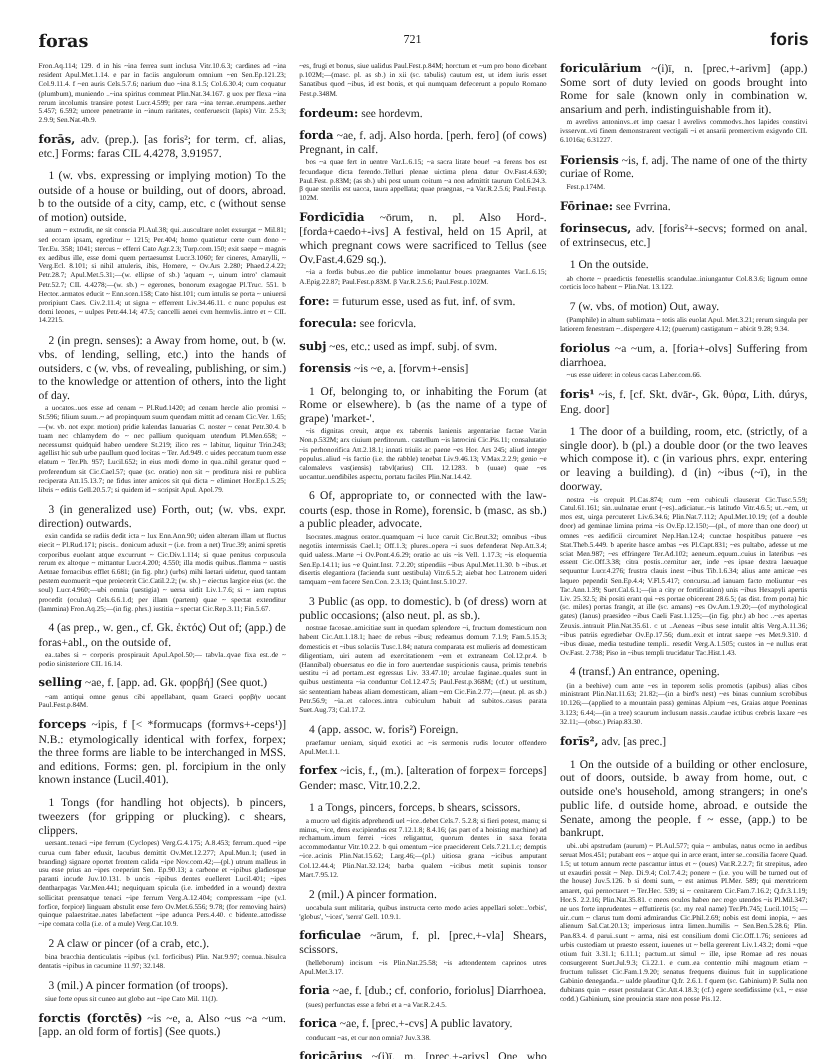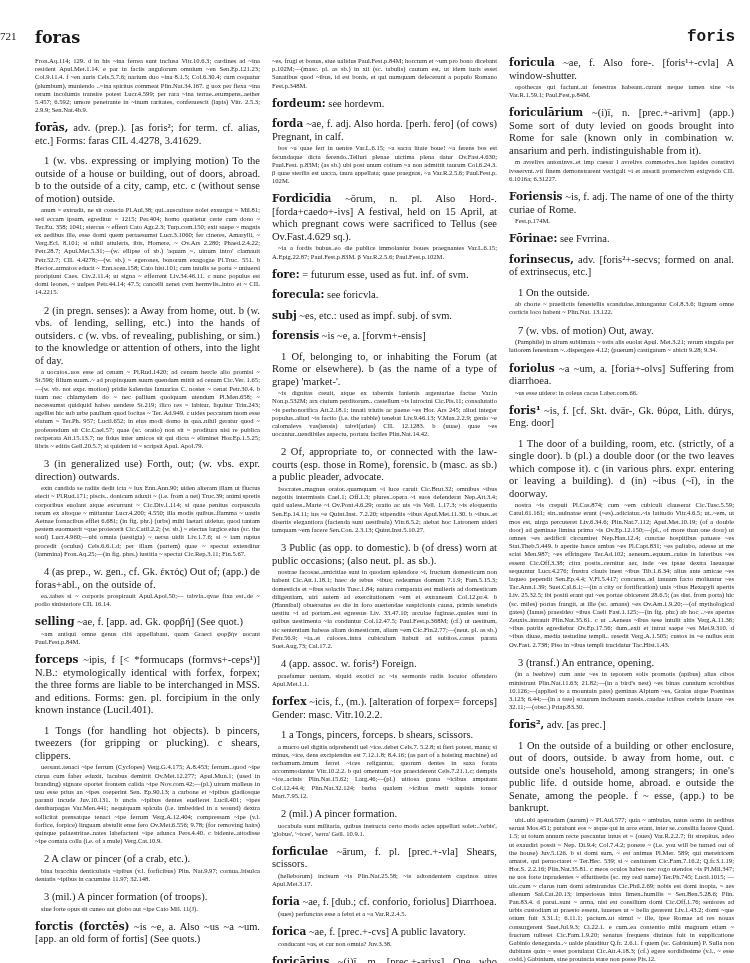--- a/index.html
+++ b/index.html
@@ -1,20 +1,20 @@
 <!DOCTYPE html>
 <html><head>
 <meta charset="utf-8">
 <style>
   html, body { margin: 0; padding: 0; background: #fff; }
   body { width: 750px; height: 963px; overflow: hidden; position: relative; font-family: "Liberation Serif", "DejaVu Serif", serif; color: #1a1a1a; }
   .header { position: absolute; top: 28px; left: 0; width: 750px; height: 20px; }
   .guide-left { position: absolute; left: 35px; top: 0; font-weight: bold; font-size: 16px; font-family: "DejaVu Serif", serif; }
-  .page-num { position: absolute; left: 0; width: 750px; text-align: left; top: 2px; font-size: 11px; }
-  .guide-right { position: absolute; right: 15px; top: 0; font-weight: bold; font-size: 16px; font-family: Liberation Mono, monospace; }
+  .page-num { position: absolute; left: 0; width: 750px; text-align: center; top: 2px; font-size: 11px; }
+  .guide-right { position: absolute; right: 15px; top: 0; font-weight: bold; font-size: 16px; font-family: Liberation Sans, sans-serif; }
   .columns { position: absolute; top: 56px; left: 35px; width: 700px; display: flex; gap: 12px; }
   .col { width: 225px; }
   .entry { margin-bottom: 7px; }
   .hw-line { font-size: 10.5px; line-height: 12.5px; text-align: justify; }
   .hw { font-weight: bold; font-family: "DejaVu Serif", serif; font-size: 10.5px; }
   .def { font-size: 10.5px; line-height: 12.5px; text-align: justify; text-indent: 9px; margin-top: 8px; }
   .cit { font-size: 6.6px; line-height: 8.2px; text-align: justify; text-indent: 6px; margin-top: 1px; color: #222; }
   .cont { text-indent: 0; }
 </style>
 </head>
@@ -25,21 +25,21 @@
   <div class="page-num">721</div>
   <div class="guide-right">foris</div>
 </div>
 
 <div class="columns">
   <div class="col">
       <div class="entry">
         <div class="cit cont">Fron.Aq.114; 129.   d in his ~ina ferrea sunt inclusa Vitr.10.6.3; cardines ad ~ina resident Apul.Met.1.14. e par in faciis angulorum omnium ~en Sen.Ep.121.23; Col.9.11.4.   f ~en auris Cels.5.7.6; narium duo ~ina 8.1.5; Col.6.30.4; cum coquatur (plumbum), muniendo ..~ina spiritus commeat Plin.Nat.34.167.   g uox per flexa ~ina rerum incolumis transire potest Lucr.4.599; per rara ~ina terrae..erumpens..aether 5.457; 6.592; umore penetrante in ~inum raritates, conferuescit (lapis) Vitr. 2.5.3; 2.9.9; Sen.Nat.4b.9.</div>
       </div>
       <div class="entry">
-        <div class="hw-line"><span class="hw">forās,</span><span> adv. (prep.). [as foris²; for term. cf. alias, etc.] Forms: faras CIL 4.4278, 3.41629.</span></div>
+        <div class="hw-line"><span class="hw">forās,</span><span> adv. (prep.). [as foris²; for term. cf. alias, etc.] Forms: faras CIL 4.4278, 3.91957.</span></div>
         <div class="def">1 (w. vbs. expressing or implying motion) To the outside of a house or building, out of doors, abroad. b to the outside of a city, camp, etc. c (without sense of motion) outside.</div>
         <div class="cit">anum ~ extrudit, ne sit conscia Pl.Aul.38; qui..auscultare nolet exsurgat ~ Mil.81; sed eccam ipsam, egreditur ~ 1215; Per.404; homo quatietur certe cum dono ~ Ter.Eu. 358; 1041; stercus ~ efferri Cato Agr.2.3; Turp.com.150; exit saepe ~ magnis ex aedibus ille, esse domi quem pertaesumst Lucr.3.1060; fer cineres, Amarylli, ~ Verg.Ecl. 8.101; si nihil attuleris, ibis, Homere, ~ Ov.Ars 2.280; Phaed.2.4.22; Petr.28.7; Apul.Met.5.31;—(w. ellipse of sb.) 'aquam ~, uinum intro' clamauit Petr.52.7; CIL 4.4278;—(w. sb.) ~ egerones, bonorum exagogae Pl.Truc. 551.   b Hector..armatos educit ~ Enn.scen.158; Cato hist.101; cum intulis se porta ~ uniuersi proripiunt Caes. Civ.2.11.4; ut signa ~ efferrent Liv.34.46.11.   c nunc populus est domi leones, ~ uulpes Petr.44.14; 47.5; cancelli aenei cvm hermvlis..intro et ~ CIL 14.2215.</div>
         <div class="def">2 (in pregn. senses): a Away from home, out. b (w. vbs. of lending, selling, etc.) into the hands of outsiders. c (w. vbs. of revealing, publishing, or sim.) to the knowledge or attention of others, into the light of day.</div>
         <div class="cit">a uocatos..uos esse ad cenam ~ Pl.Rud.1420; ad cenam hercle alio promisi ~ St.596; filium suum..~ ad propinquum suum quendam mittit ad cenam Cic.Ver. 1.65;—(w. vb. not expr. motion) pridie kalendas Ianuarias C. noster ~ cenat Petr.30.4.   b tuam nec chlamydem do ~ nec pallium quoiquam utendum Pl.Men.658; ~ necessumst quidquid habeo uendere St.219; ilico res ~ labitur, liquitur Trin.243; agellist hic sub urbe paullum quod locitas ~ Ter. Ad.949.   c uides peccatum tuom esse elatum ~ Ter.Ph. 957; Lucil.652; in eius modi domo in qua..nihil geratur quod ~ proferendum sit Cic.Cael.57; quae (sc. oratio) non sit ~ proditura nisi re publica reciperata Att.15.13.7; ne fidus inter amicos sit qui dicta ~ eliminet Hor.Ep.1.5.25; libris ~ editis Gell.20.5.7; si quidem id ~ scripsit Apul. Apol.79.</div>
         <div class="def">3 (in generalized use) Forth, out; (w. vbs. expr. direction) outwards.</div>
         <div class="cit">exin candida se radiis dedit icta ~ lux Enn.Ann.90; uiden alteram illam ut fluctus eiecit ~ Pl.Rud.171; piscis.. donicum aduxit ~ (i.e. from a net) Truc.39; animi spretis corporibus euolant atque excurrunt ~ Cic.Div.1.114; si quae penitus corpuscula rerum ex altoque ~ mittantur Lucr.4.200; 4.550; illa modis quibus..flamma ~ uastis Aetnae fornacibus efflet 6.681; (in fig. phr.) (urbs) mihi laetari uidetur, quod tantam pestem euomuerit ~que proiecerit Cic.Catil.2.2; (w. sb.) ~ eiectus largice eius (sc. the soul) Lucr.4.960;—ubi omnia (uestigia) ~ uersa uidit Liv.1.7.6; si ~ iam ruptus procedit (oculus) Cels.6.6.1.d; per illam (partem) quae ~ spectat extenditur (lammina) Fron.Aq.25;—(in fig. phrs.) iustitia ~ spectat Cic.Rep.3.11; Fin.5.67.</div>
         <div class="def">4 (as prep., w. gen., cf. Gk. ἐκτός) Out of; (app.) de foras+abl., on the outside of.</div>
         <div class="cit">ea..tabes si ~ corporis prospirauit Apul.Apol.50;— tabvla..qvae fixa est..de ~ podio sinisteriore CIL 16.14.</div>
       </div>
       <div class="entry">
@@ -80,21 +80,21 @@
       <div class="entry">
         <div class="hw-line"><span class="hw">forecula:</span><span> see foricvla.</span></div>
       </div>
       <div class="entry">
         <div class="hw-line"><span class="hw">subj</span><span> ~es, etc.: used as impf. subj. of svm.</span></div>
       </div>
       <div class="entry">
         <div class="hw-line"><span class="hw">forensis</span><span> ~is ~e, a. [forvm+-ensis]</span></div>
         <div class="def">1 Of, belonging to, or inhabiting the Forum (at Rome or elsewhere). b (as the name of a type of grape) 'market-'.</div>
         <div class="cit">~is dignitas creuit, atque ex tabernis lanienis argentariae factae Var.in Non.p.532M; arx ciuium perditorum.. castellum ~is latrocini Cic.Pis.11; consalutatio ~is perhonorifica Att.2.18.1; innati triuiis ac paene ~es Hor. Ars 245; aliud integer populus..aliud ~is factio (i.e. the rabble) tenebat Liv.9.46.13; V.Max.2.2.9; genio ~e calomalevs vas(iensis) tabvl(arius) CIL 12.1283.   b (uuae) quae ~es uocantur..uendibiles aspectu, portatu faciles Plin.Nat.14.42.</div>
-        <div class="def">2 Of, appropriate to, or connected with the law-courts (esp. those in Rome), forensic. b (masc. as sb.) a public pleader, advocate.</div>
+        <div class="def">6 Of, appropriate to, or connected with the law-courts (esp. those in Rome), forensic. b (masc. as sb.) a public pleader, advocate.</div>
         <div class="cit">Isocrates..magnus orator..quamquam ~i luce caruit Cic.Brut.32; omnibus ~ibus negotiis intermissis Cael.1; Off.1.3; plures..opera ~i suos defenderat Nep.Att.3.4; quid ualess..Marte ~i Ov.Pont.4.6.29; oratio ac uis ~is Vell. 1.17.3; ~is eloquentia Sen.Ep.14.11; ius ~e Quint.Inst. 7.2.20; stipendiis ~ibus Apul.Met.11.30.   b ~ibus..et disertis elegantiora (facienda sunt uestibula) Vitr.6.5.2; aiebat hoc Latronem uideri tamquam ~em facere Sen.Con. 2.3.13; Quint.Inst.5.10.27.</div>
         <div class="def">3 Public (as opp. to domestic). b (of dress) worn at public occasions; (also neut. pl. as sb.).</div>
         <div class="cit">nostrae facosae..amicitiae sunt in quodam splendore ~i, fructum domesticum non habent Cic.Att.1.18.1; haec de rebus ~ibus; redeamus domum 7.1.9; Fam.5.15.3; domesticis et ~ibus solaciis Tusc.1.84; natura comparata est mulieris ad domesticam diligentiam, uiri autem ad exercitationem ~em et extraneam Col.12.pr.4.   b (Hannibal) obuersatus eo die in foro auertendae suspicionis causa, primis tenebris uestitu ~i ad portam..est egressus Liv. 33.47.10; arculae faginae..quales sunt in quibus uestimenta ~ia conduntur Col.12.47.5; Paul.Fest.p.368M; (cf.) ut uestitum, sic sententiam habeas aliam domesticam, aliam ~em Cic.Fin.2.77;—(neut. pl. as sb.) Petr.56.9; ~ia..et caloces..intra cubiculum habuit ad subitos..casus parata Suet.Aug.73; Cal.17.2.</div>
         <div class="def">4 (app. assoc. w. foris²) Foreign.</div>
         <div class="cit">praefamur ueniam, siquid exotici ac ~is sermonis rudis locutor offendero Apul.Met.1.1.</div>
       </div>
       <div class="entry">
         <div class="hw-line"><span class="hw">forfex</span><span> ~icis, f., (m.). [alteration of forpex= forceps] Gender: masc. Vitr.10.2.2.</span></div>
         <div class="def">1 a Tongs, pincers, forceps. b shears, scissors.</div>
         <div class="cit">a mucro uel digitis adprehendi uel ~ice..debet Cels.7. 5.2.8; si fieri potest, manu; si minus, ~ice, dens excipiendus est 7.12.1.8; 8.4.16; (as part of a hoisting machine) ad rechamum..imum ferrei ~ices religantur, quorum dentes in saxa forata accommodantur Vitr.10.2.2.   b qui omentum ~ice praeciderent Cels.7.21.1.c; demptis ~ice..acinis Plin.Nat.15.62; Larg.46;—(pl.) uitiosa grana ~icibus amputant Col.12.44.4; Plin.Nat.32.124; barba qualem ~icibus metit supinis tonsor Mart.7.95.12.</div>
@@ -113,24 +113,20 @@
         <div class="hw-line"><span class="hw">forica</span><span> ~ae, f. [prec.+-cvs] A public lavatory.</span></div>
         <div class="cit">conducant ~as, et cur non omnia? Juv.3.38.</div>
       </div>
       <div class="entry">
         <div class="hw-line"><span class="hw">foricārius</span><span> ~(i)ī, m. [prec.+-arivs] One who contracts to manage a public lavatory.</span></div>
         <div class="cit">Paul.dig.22.1.17.5.</div>
       </div>
     </div>
   <div class="col">
       <div class="entry">
-        <div class="hw-line"><span class="hw">foricula</span><span> ~ae, f. Also fore-. [foris¹+-cvla] A window-shutter.</span></div>
-        <div class="cit">opothecas qui faciunt..ut fenestras habeant..curant neque tamen sine ~is Var.R.1.59.1; Paul.Fest.p.84M.</div>
-      </div>
-      <div class="entry">
         <div class="hw-line"><span class="hw">foriculārium</span><span> ~(i)ī, n. [prec.+-arivm] (app.) Some sort of duty levied on goods brought into Rome for sale (known only in combination w. ansarium and perh. indistinguishable from it).</span></div>
         <div class="cit">m avrelivs antoninvs..et imp caesar l avrelivs commodvs..hos lapides constitvi ivsservnt..vti finem demonstrarent vectigali ~i et ansarii promercivm exigvndo CIL 6.1016a; 6.31227.</div>
       </div>
       <div class="entry">
         <div class="hw-line"><span class="hw">Foriensis</span><span> ~is, f. adj. The name of one of the thirty curiae of Rome.</span></div>
         <div class="cit">Fest.p.174M.</div>
       </div>
       <div class="entry">
         <div class="hw-line"><span class="hw">Fōrinae:</span><span> see Fvrrina.</span></div>
       </div>
@@ -142,21 +138,21 @@
         <div class="cit">(Pamphile) in altum sublimata ~ totis alis euolat Apul. Met.3.21; rerum singula per latiorem fenestram ~..dispergere 4.12; (puerum) castigatum ~ abicit 9.28; 9.34.</div>
       </div>
       <div class="entry">
         <div class="hw-line"><span class="hw">foriolus</span><span> ~a ~um, a. [foria+-olvs] Suffering from diarrhoea.</span></div>
         <div class="cit">~us esse uidere: in coleus cacas Laber.com.66.</div>
       </div>
       <div class="entry">
         <div class="hw-line"><span class="hw">foris¹</span><span> ~is, f. [cf. Skt. dvār-, Gk. θύρα, Lith. dúrys, Eng. door]</span></div>
         <div class="def">1 The door of a building, room, etc. (strictly, of a single door). b (pl.) a double door (or the two leaves which compose it). c (in various phrs. expr. entering or leaving a building). d (in) ~ibus (~ī), in the doorway.</div>
         <div class="cit">nostra ~is crepuit Pl.Cas.874; cum ~em cubiculi clauserat Cic.Tusc.5.59; Catul.61.161; sin..uulnatae erunt (~es)..adiciatur..~is latitudo Vitr.4.6.5; ut..~em, ut mos est, uirga percuteret Liv.6.34.6; Plin.Nat.7.112; Apul.Met.10.19; (of a double door) ad geminae limina prima ~is Ov.Ep.12.150;—(pl., of more than one door) ut omnes ~es aedificii circumiret Nep.Han.12.4; cunctae hospitibus patuere ~es Stat.Theb.5.449.   b aperite hasce ambas ~es Pl.Capt.831; ~es pultabo, adesse ut me sciat Men.987; ~es effringere Ter.Ad.102; aeneum..equum..cuius in lateribus ~es essent Cic.Off.3.38; citra postis..cernitur aer, inde ~es ipsae dextra laeuaque sequuntur Lucr.4.276; frustra clauis inest ~ibus Tib.1.6.34; alius ante amicae ~es laqueo pependit Sen.Ep.4.4; V.Fl.5.417; concursu..ad ianuam facto moliuntur ~es Tac.Ann.1.39; Suet.Cal.6.1;—(in a city or fortification) unis ~ibus Hexapyli apertis Liv. 25.32.5; ibi positi erant qui ~es portae obicerent 28.6.5; (as dist. from porta) hic (sc. miles) portas frangit, at ille (sc. amans) ~es Ov.Am.1.9.20;—(of mythological gates) (Ianus) praesideo ~ibus Caeli Fast.1.125;—(in fig. phr.) ab hoc ..~es apertas Zeuxis..intrauit Plin.Nat.35.61.   c ut ..Aeneas ~ibus sese intulit altis Verg.A.11.36; ~ibus patriis egrediebar Ov.Ep.17.56; dum..exit et intrat saepe ~es Met.9.310.   d ~ibus diuae, media testudine templi.. resedit Verg.A.1.505; custos in ~e nullus erat Ov.Fast. 2.738; Piso in ~ibus templi trucidatur Tac.Hist.1.43.</div>
-        <div class="def">3 (transf.) An entrance, opening.</div>
+        <div class="def">4 (transf.) An entrance, opening.</div>
         <div class="cit">(in a beehive) cum ante ~es in teporem solis promotis (apibus) alias cibos ministrant Plin.Nat.11.63; 21.82;—(in a bird's nest) ~es binas cunnium scrobibus 10.126;—(applied to a mountain pass) geminas Alpium ~es, Graias atque Poeninas 3.123; 6.44;—(in a tree) scaurum inclusum nassis..caudae ictibus crebris laxare ~es 32.11;—(obsc.) Priap.83.30.</div>
       </div>
       <div class="entry">
         <div class="hw-line"><span class="hw">forīs²,</span><span> adv. [as prec.]</span></div>
         <div class="def">1 On the outside of a building or other enclosure, out of doors, outside. b away from home, out. c outside one's household, among strangers; in one's public life. d outside home, abroad. e outside the Senate, among the people. f ~ esse, (app.) to be bankrupt.</div>
         <div class="cit">ubi..ubi apstrudam (aurum) ~ Pl.Aul.577; quia ~ ambulas, natus ocmo in aedibus seruat Mos.451; putabant eos ~ atque qui in arce erant, inter se..consilia facere Quad. 1.5; ut totum annum recte pascantur intus et ~ (oues) Var.R.2.2.7; fit strepitus, adeo ut exaudiri possit ~ Nep. Di.9.4; Col.7.4.2; ponere ~ (i.e. you will be turned out of the house) Juv.5.126.   b si domi sum, ~ est animus Pl.Mer. 589; qui meretricem amaret, qui pernoctaret ~ Ter.Hec. 539; si ~ cenitarem Cic.Fam.7.16.2; Q.fr.3.1.19; Hor.S. 2.2.16; Plin.Nat.35.81.   c meos oculos habeo nec rogo utendos ~is Pl.Mil.347; ne uos forte inprudentes ~ effuttiretis (sc. my real name) Ter.Ph.745; Lucil.1015; —uir..cum ~ clarus tum domi admirandus Cic.Phil.2.69; nobis est domi inopia, ~ aes alienum Sal.Cat.20.13; imperiosus intra limen..humilis ~ Sen.Ben.5.28.6; Plin. Pan.83.4.   d parui..sunt ~ arma, nisi est consilium domi Cic.Off.1.76; seniores ad urbis custodiam ut praesto essent, iuuenes ut ~ bella gererent Liv.1.43.2; domi ~que otium fuit 3.31.1; 6.11.1; pactum..ut simul ~ ille, ipse Romae ad res nouas consurgerent Suet.Jul.9.3; Ci.22.1. e cum..ea contentio mihi magnum etiam ~ fructum tulisset Cic.Fam.1.9.20; senatus frequens diuinus fuit in supplicatione Gabinio deneganda..~ ualde plauditur Q.fr. 2.6.1.   f quem (sc. Gabinium) P. Sulla non dubitans quin ~ esset postularat Cic.Att.4.18.3; (cf.) egere sordidissime (v.l., ~ esse codd.) Gabinium, sine prouincia stare non posse Pis.12.</div>
       </div>
     </div>
 </div>
 

